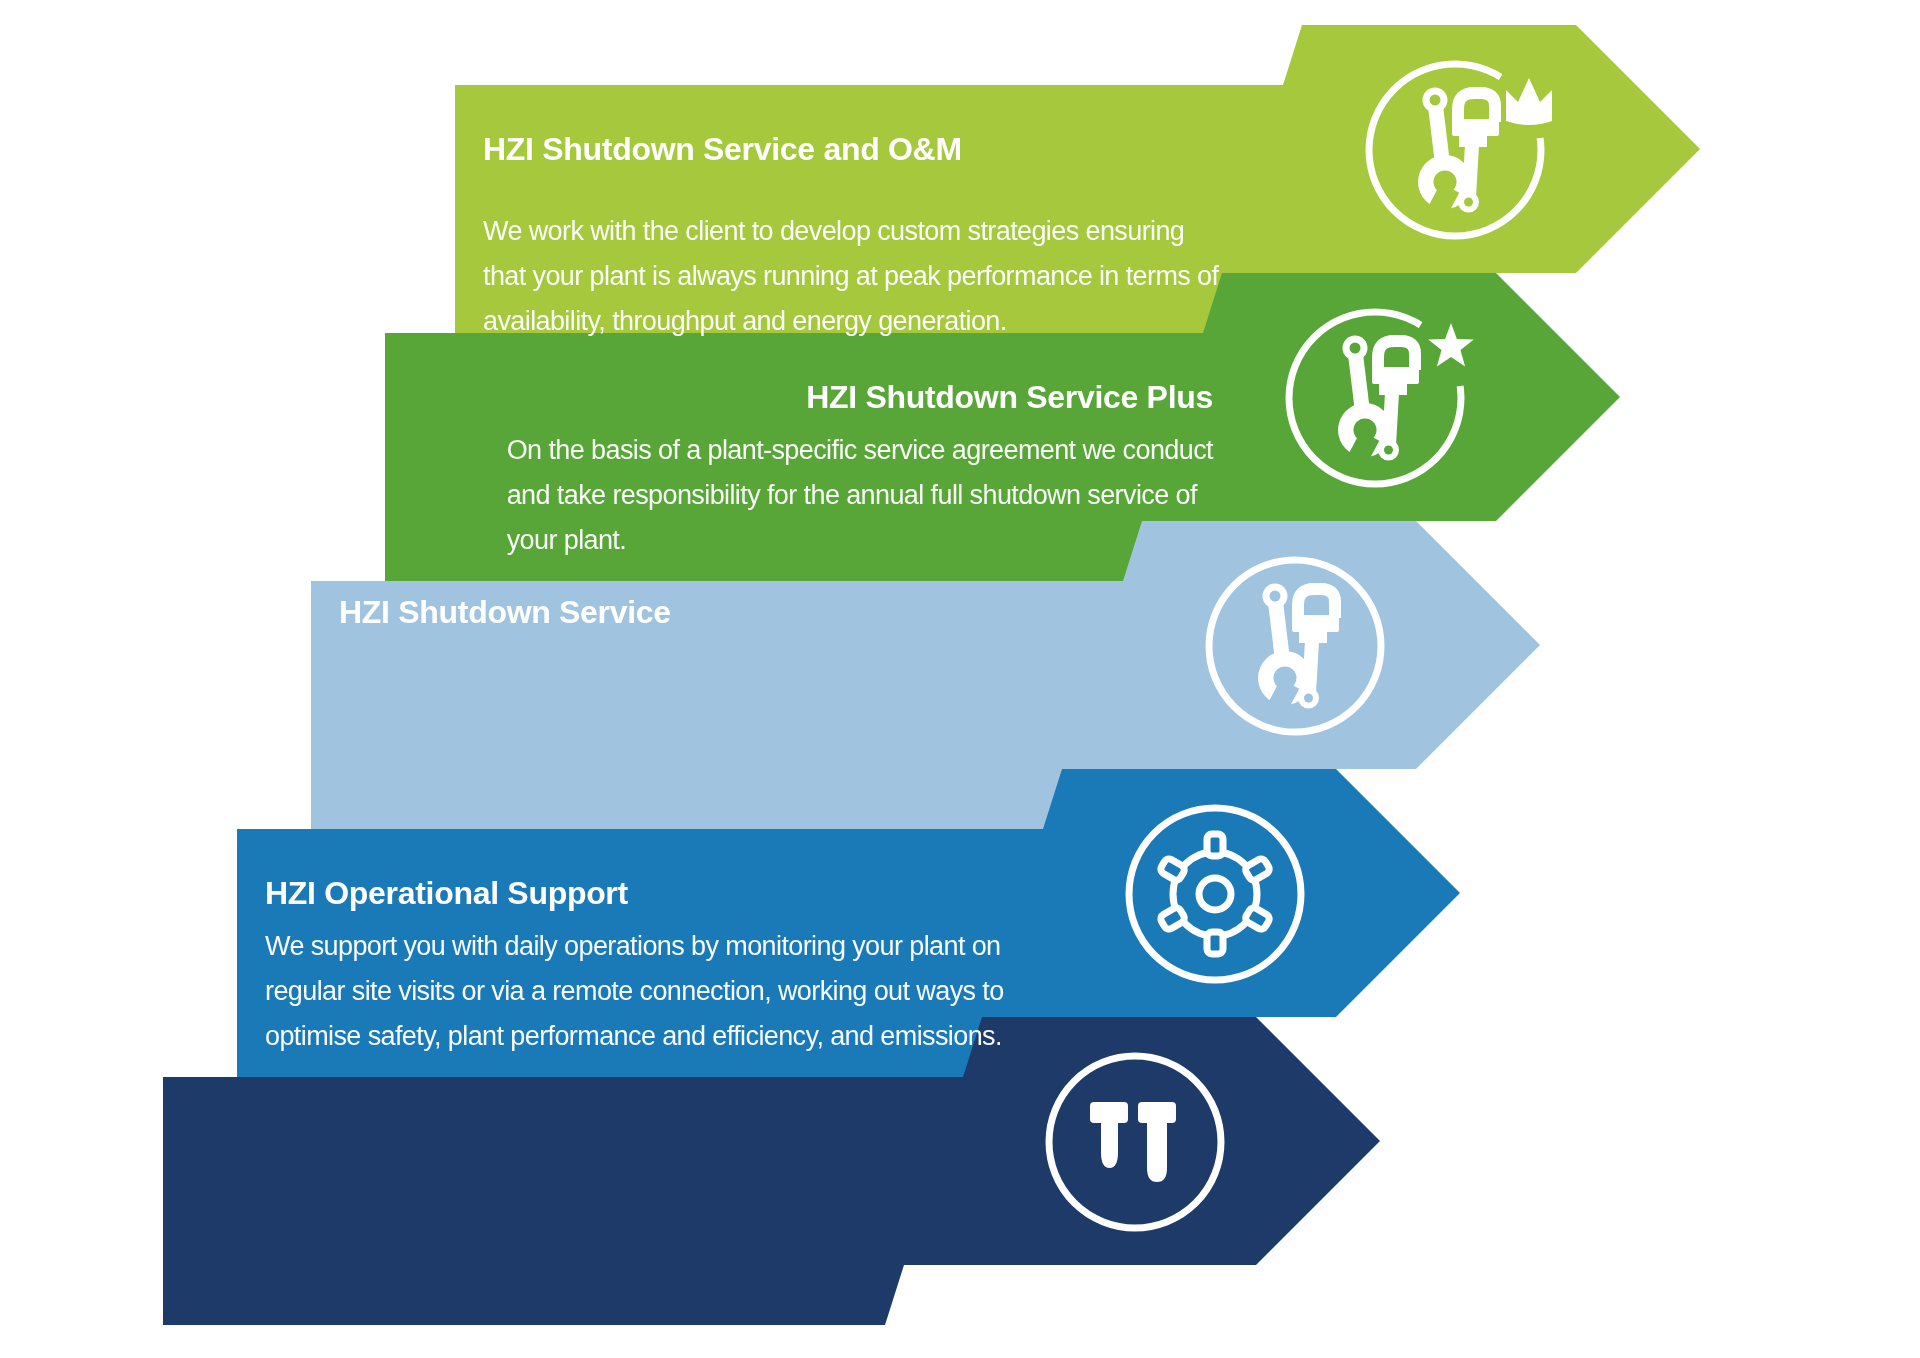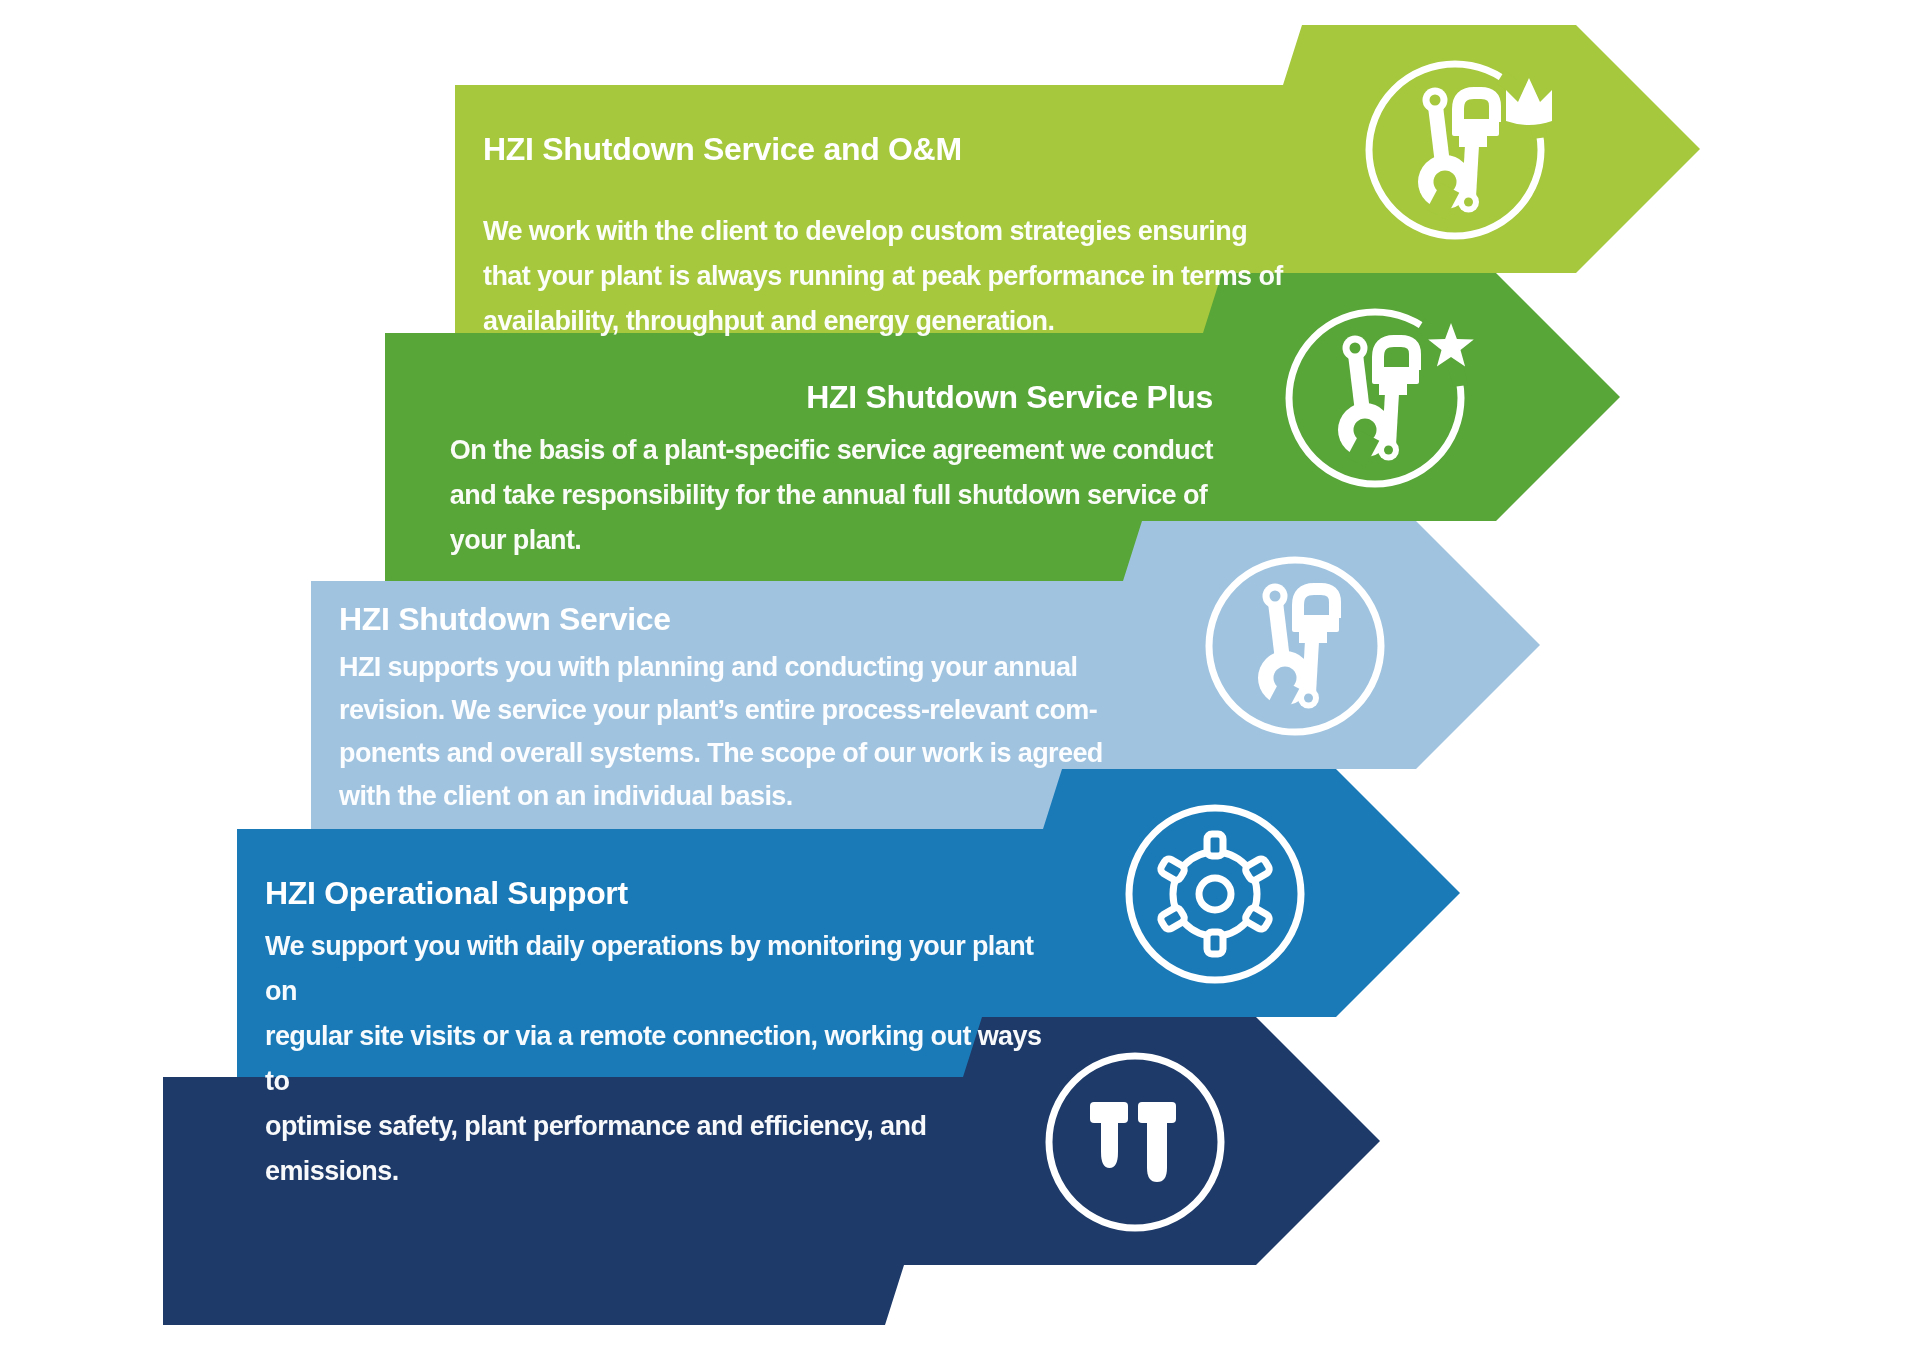--- a/index.html
+++ b/index.html
@@ -12,30 +12,30 @@
   }
   .stage svg{position:absolute;left:0;top:0;}
   .rowtext{
     position:absolute;
     width:800px;height:248px;
     box-sizing:border-box;
     color:#ffffff;
     display:flex;flex-direction:column;justify-content:flex-start;
   }
   .rowtext.lines3{padding-top:46px;}
-  .rowtext.lines4{padding-top:20px;}
+  .rowtext.lines4{padding-top:13px;gap:44px;}
   .rowtext h2{
     margin:0 0 12px 0;
     font-size:32px;font-weight:700;letter-spacing:-0.3px;
     color:#ffffff;
   }
   .rowtext.lines4 h2{margin-bottom:8px;}
   .rowtext p{
     margin:0;
-    font-size:27px;font-weight:700;letter-spacing:-0.6px;
+    font-size:27px;font-weight:400;letter-spacing:-0.6px;
     line-height:45px;
     color:rgba(255,255,255,0.97);
     white-space:pre-line;
   }
   .rowtext.lines4 p{line-height:43px;}
 </style>
 </head>
 <body>
 
 <div class="stage">
@@ -143,24 +143,20 @@
 
   <div class="rowtext lines3" style="left:413px;top:333px;align-items:flex-end;">
     <h2>HZI Shutdown Service Plus</h2>
     <p>On the basis of a plant-specific service agreement we conduct
 and take responsibility for the annual full shutdown service of
 your plant.</p>
   </div>
 
   <div class="rowtext lines4" style="left:339px;top:581px;">
     <h2>HZI Shutdown Service</h2>
-    <p>HZI supports you with planning and conducting your annual
-revision. We service your plant’s entire process-relevant com-
-ponents and overall systems. The scope of our work is agreed
-with the client on an individual basis.</p>
   </div>
 
   <div class="rowtext lines3" style="left:265px;top:829px;">
     <h2>HZI Operational Support</h2>
     <p>We support you with daily operations by monitoring your plant on
 regular site visits or via a remote connection, working out ways to
 optimise safety, plant performance and efficiency, and emissions.</p>
   </div>
 
   <div class="rowtext lines4" style="left:191px;top:1077px;">

